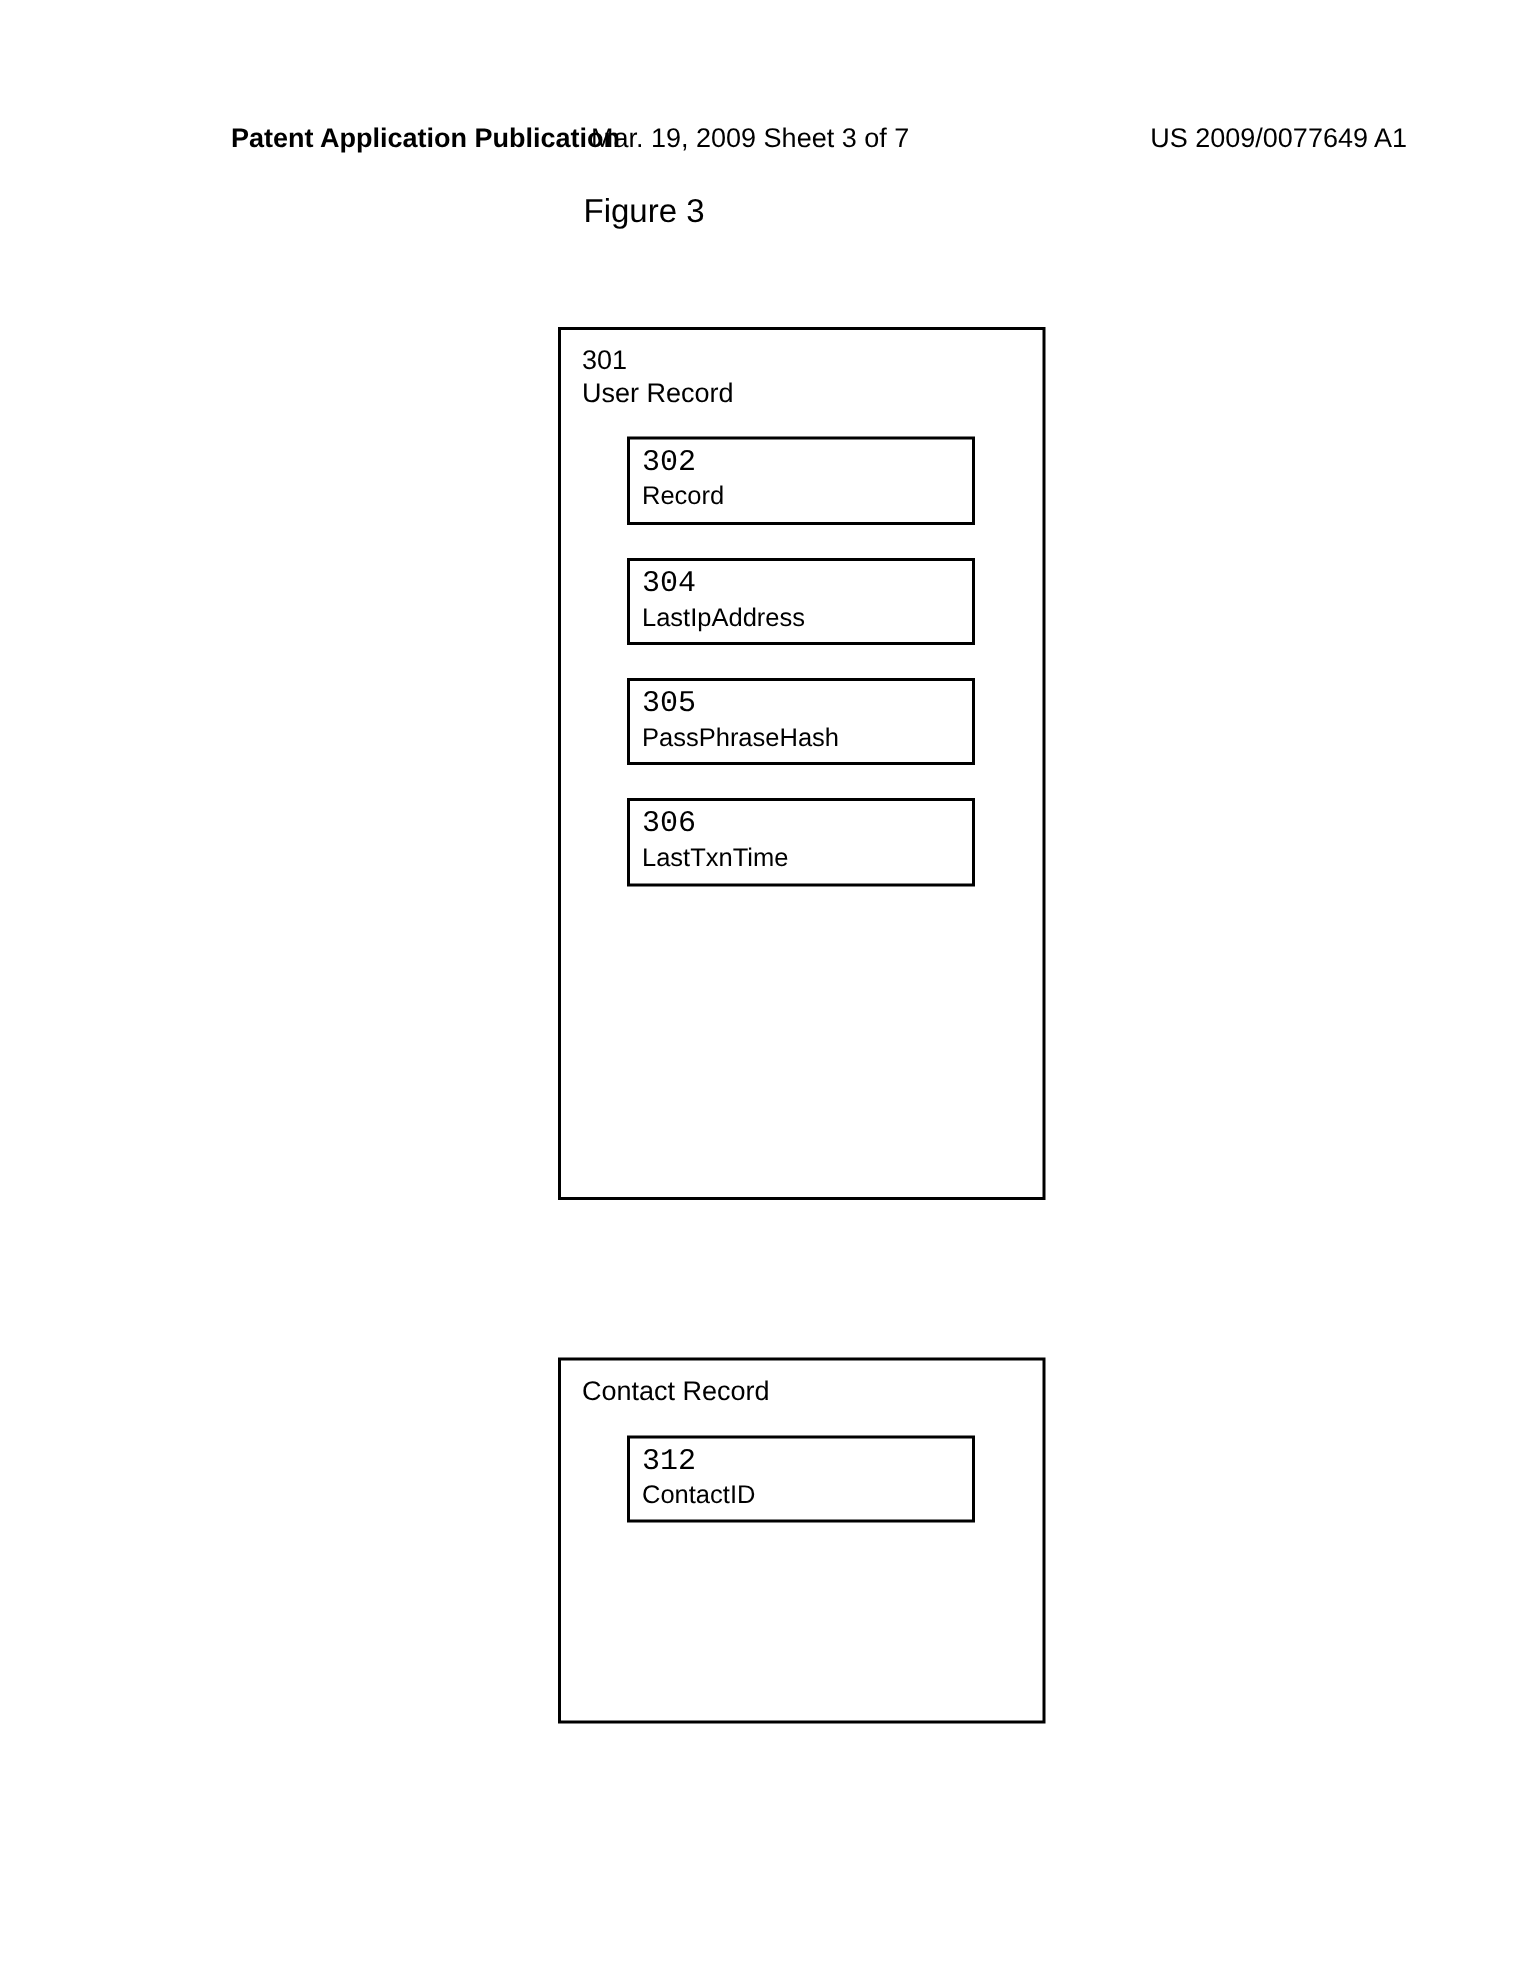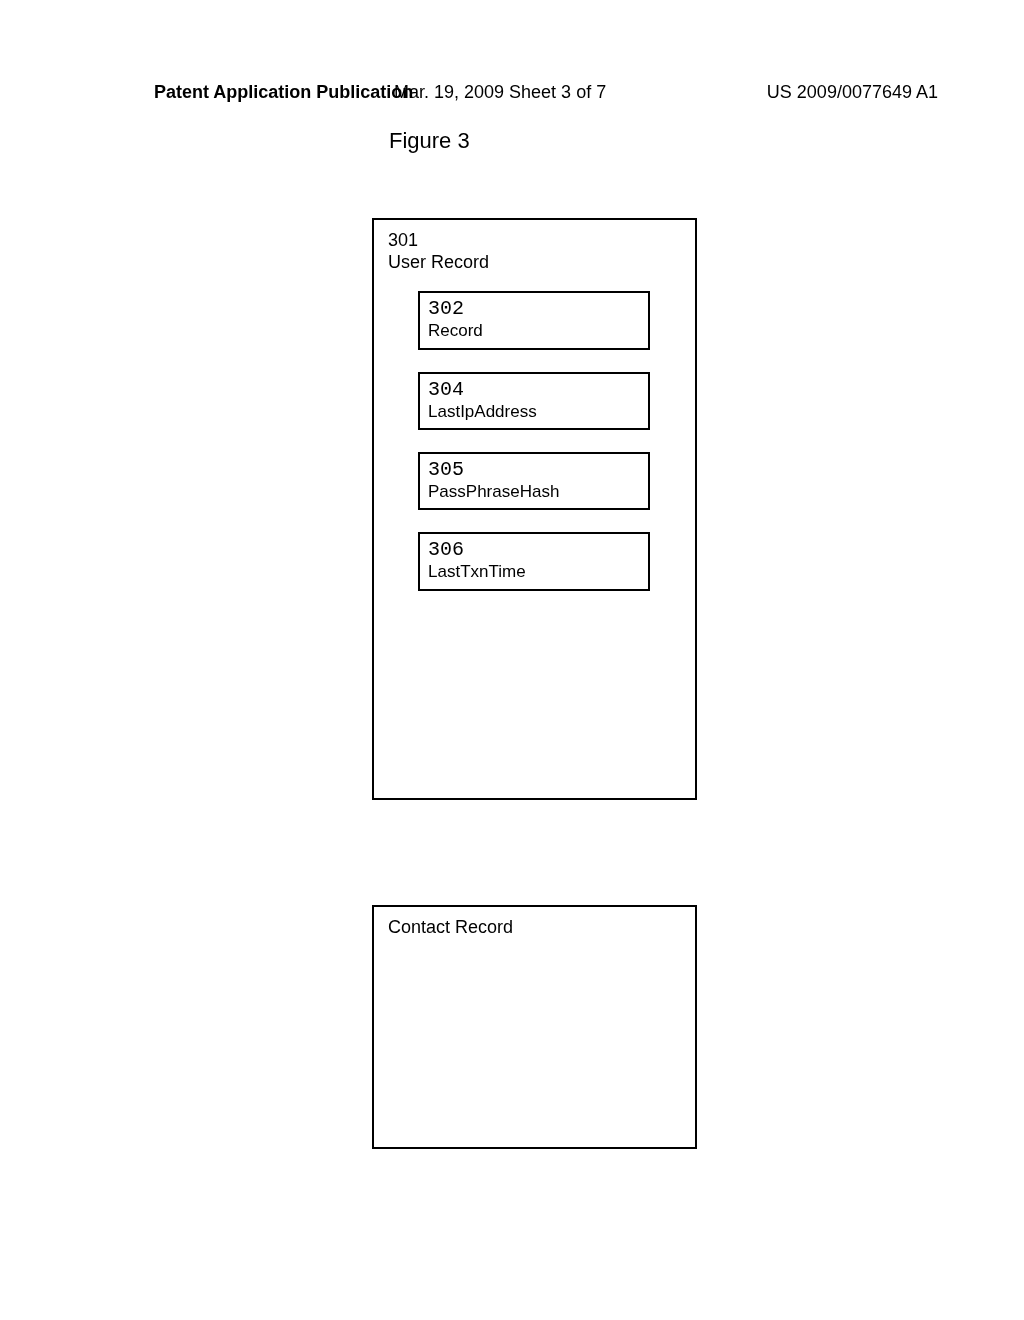--- a/index.html
+++ b/index.html
@@ -57,16 +57,20 @@
         <span class="name">LastTxnTime</span>
       </div>
     </div>
   </div>
 
   <div id="contact-record" class="record-box">
     <div class="record-title">
       <span class="name">Contact Record</span>
     </div>
     <div class="fields">
+      <div class="field-box">
+        <span class="ref">312</span>
+        <span class="name">ContactID</span>
+      </div>
     </div>
   </div>
 
 </div>
 
 </body></html>

